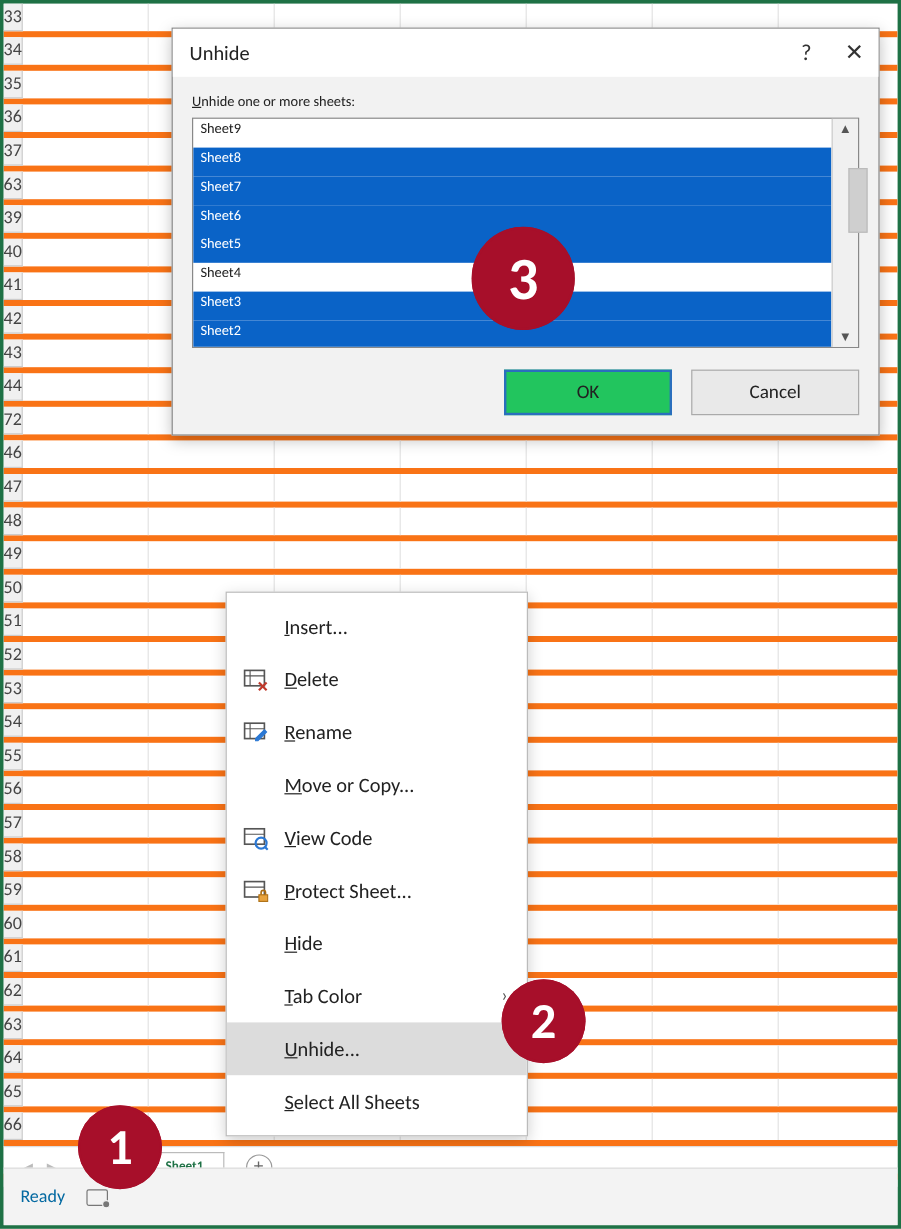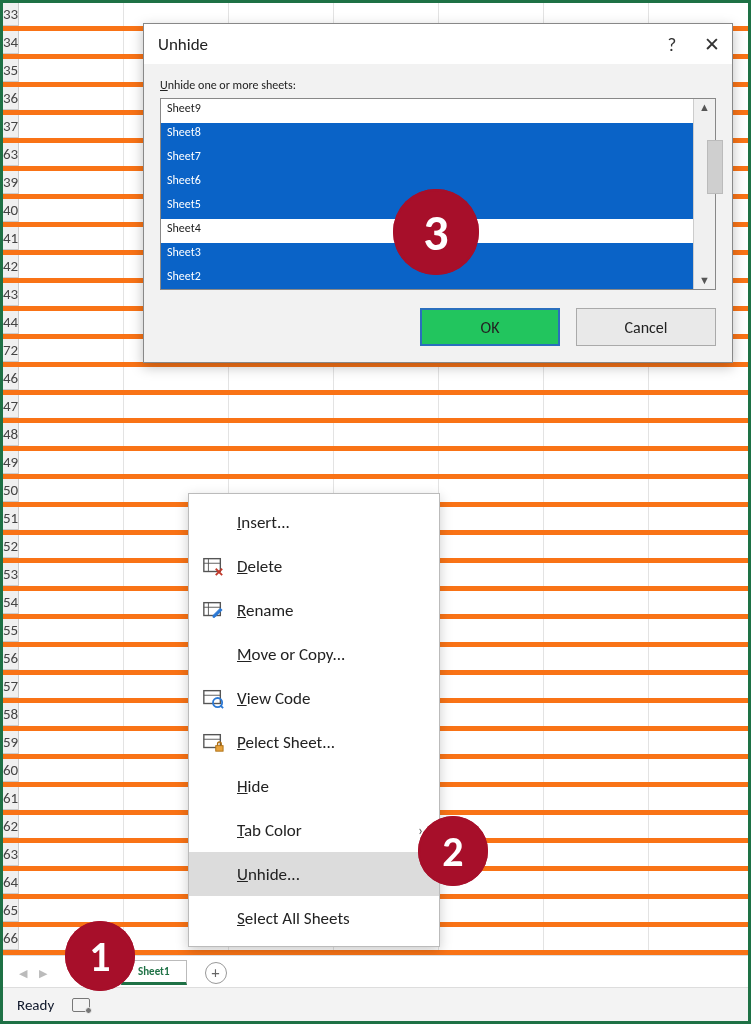--- a/index.html
+++ b/index.html
@@ -85,28 +85,28 @@
     justify-content: center;
     color: #666;
     font-size: 16px;
     margin-left: 10px;
   }
   
   .statusbar {
     position: absolute;
     left: 0; right: 0;
     bottom: 0;
-    height: 34px;
+    height: 48px;
     background: #f3f3f3;
     border-top: 1px solid #ddd;
     display: flex;
     align-items: center;
     gap: 18px;
     padding-left: 14px;
-    color: #0f172a;
+    color: #0369a1;
     font-size: 15px;
   }
   .record-icon {
     width: 18px; height: 14px;
     border: 1.5px solid #777;
     border-radius: 2px;
     position: relative;
   }
   .record-icon::after {
     content: '';
@@ -711,21 +711,21 @@
     </div>
     <div class="menu-item">
       <span class="menu-icon">
         <svg viewBox="0 0 24 24">
             <rect x="2" y="4" width="18" height="14" fill="none" stroke="#555" stroke-width="1.5"></rect>
             <line x1="2" y1="9" x2="20" y2="9" stroke="#555"></line>
             <rect x="15" y="16" width="8" height="6" fill="#e8a33d" stroke="#ad6e12"></rect>
             <path d="M17 16 v-2 a2 2 0 0 1 4 0 v2" fill="none" stroke="#ad6e12" stroke-width="1.5"></path>
           </svg>
       </span>
-      <span class="menu-label"><span class="u">P</span><span>elect Sheet...</span></span>
+      <span class="menu-label"><span class="u">P</span><span>rotect Sheet...</span></span>
     </div>
     <div class="menu-item">
       <span class="menu-icon"></span>
       <span class="menu-label"><span class="u">H</span><span>ide</span></span>
     </div>
     <div class="menu-item">
       <span class="menu-icon"></span>
       <span class="menu-label"><span class="u">T</span><span>ab Color</span></span>
       <span class="menu-arrow">›</span>
     </div>

